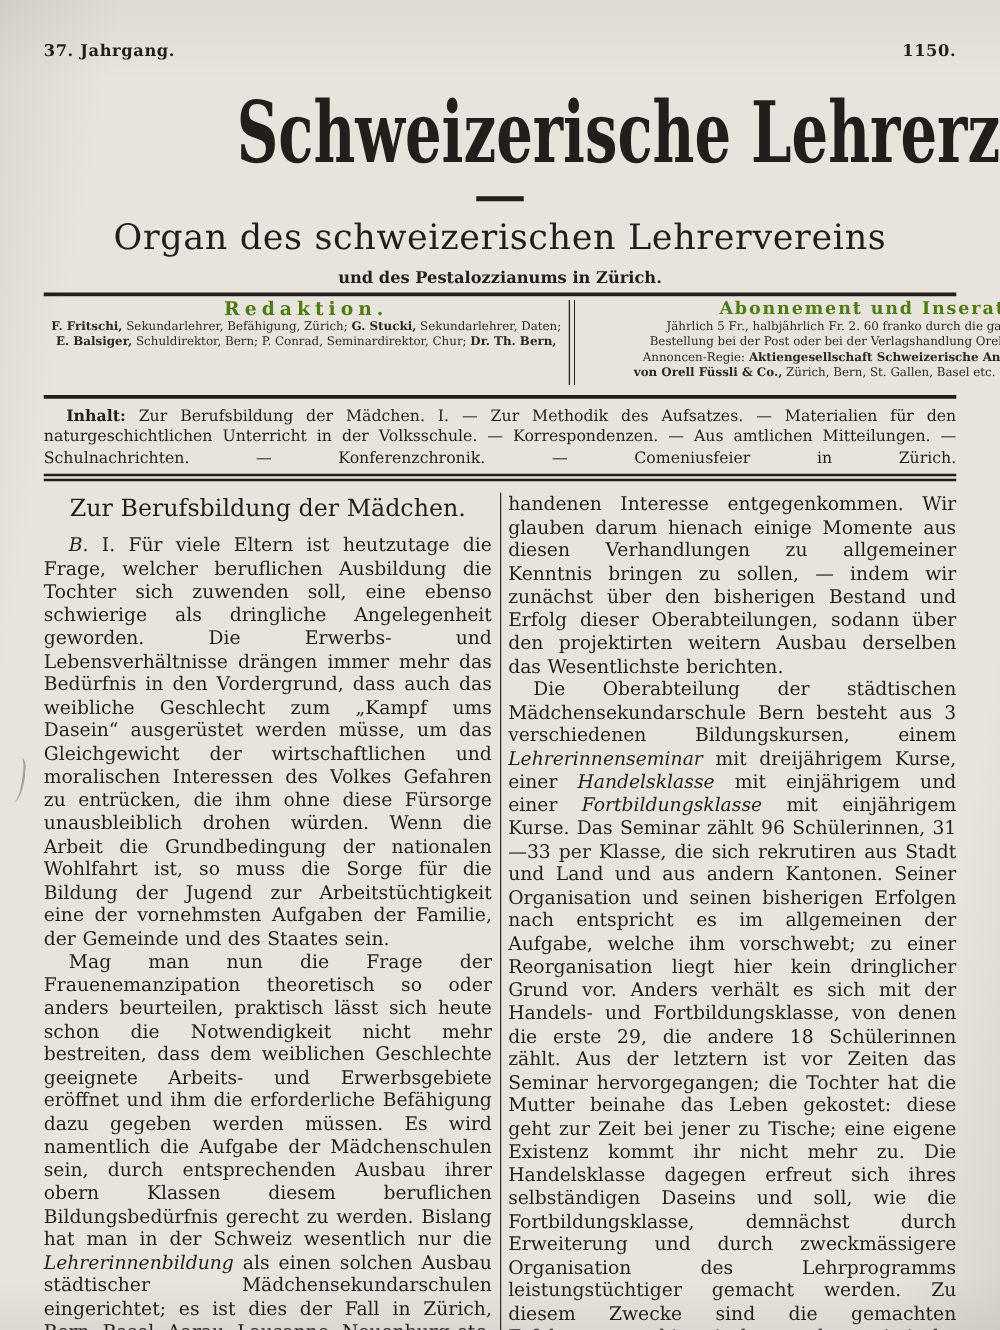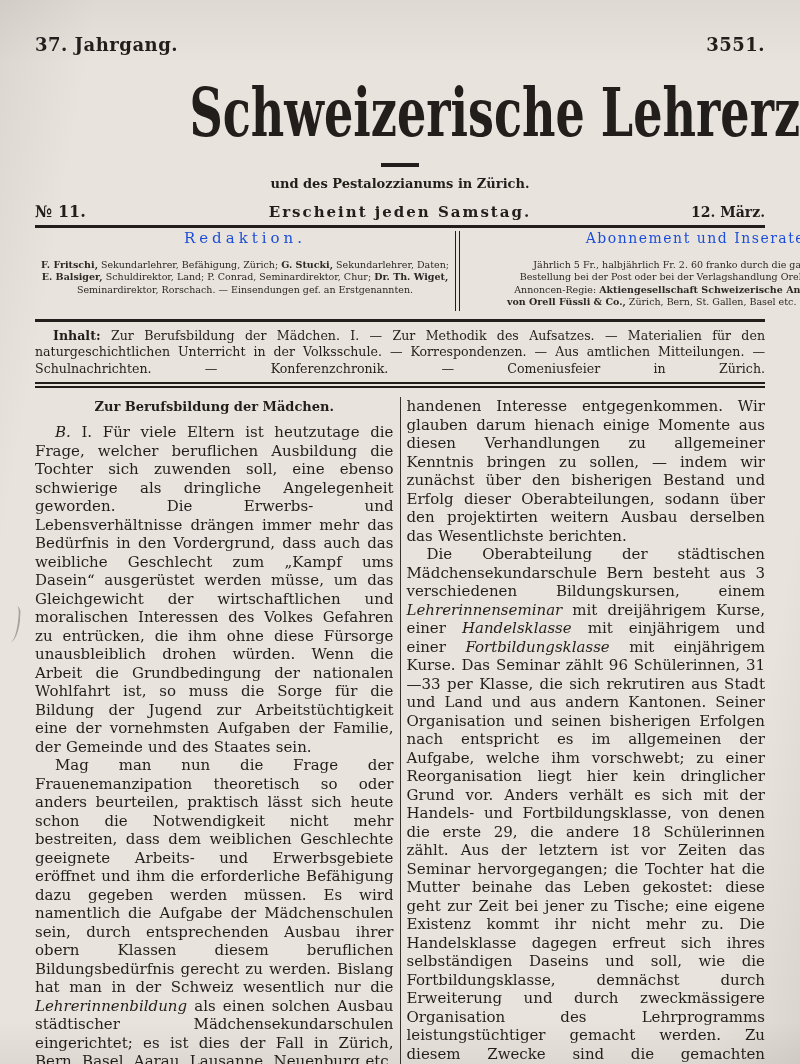--- a/index.html
+++ b/index.html
@@ -9,21 +9,21 @@
     color:#211e1b;
     background:
       linear-gradient(100deg, rgba(40,35,25,0.07), rgba(0,0,0,0) 10%, rgba(0,0,0,0) 90%, rgba(40,35,25,0.08)),
       linear-gradient(180deg, rgba(40,35,25,0.05), rgba(0,0,0,0) 6%, rgba(0,0,0,0) 96%, rgba(40,35,25,0.06)),
       #e8e4dd;
     position:relative;
   }
   .content{margin:0 35px;position:relative;}
   
   .top-row{padding-top:34px;display:flex;justify-content:space-between;
-    font-weight:bold;font-size:18px;letter-spacing:0.5px;}
+    font-weight:bold;font-size:13px;letter-spacing:0.5px;}
   
   .masthead{margin-top:10px;text-align:center;height:96px;line-height:96px;}
   .masthead .title{
     display:inline-block;white-space:nowrap;font-weight:bold;font-size:64px;
     transform:scale(0.72,1.06);transform-origin:center;letter-spacing:0px;line-height:96px;
   }
   .short-rule{width:38px;height:4px;background:#211e1b;margin:2px auto 0;}
   .organ-line{margin-top:12px;text-align:center;font-size:28px;letter-spacing:0.5px;}
   .organ-line2{margin-top:9px;text-align:center;font-size:13px;font-weight:bold;}
   
@@ -31,73 +31,68 @@
     font-weight:bold;}
   .issue-no{font-size:16px;justify-self:start;}
   .issue-freq{font-size:15px;letter-spacing:2px;justify-self:center;}
   .issue-date{font-size:14px;justify-self:end;}
   .rule3{height:3px;background:#211e1b;margin-top:4px;}
   
   .info-box{display:flex;align-items:stretch;padding:3px 0 4px;}
   .info-half{flex:1 1 0;text-align:center;padding:1px 6px 2px;font-size:9.5px;line-height:12.5px;color:#2b2825;}
   .info-divider{width:5px;flex:0 0 5px;
     background:linear-gradient(to right,#211e1b 0 1px,transparent 1px 4px,#211e1b 4px 5px);}
-  .info-title{font-size:15px;font-weight:normal;letter-spacing:4px;color:#1d4ed8;margin-bottom:14px;}
+  .info-title{font-size:15px;font-weight:bold;letter-spacing:4px;color:#4d7c0f;margin-bottom:2px;}
   .info-title.small{font-size:14px;letter-spacing:1.5px;}
   .info-line{white-space:nowrap;}
   
   .inhalt{padding:6px 0 5px;font-size:12.6px;line-height:16.5px;text-align:justify;text-align-last:justify;}
   .inhalt .lbl{font-weight:bold;padding-left:18px;}
   .double-rule{height:2px;border-top:2px solid #211e1b;border-bottom:2px solid #211e1b;}
   
   .body-cols{display:flex;margin-top:9px;align-items:stretch;}
   .col{flex:1 1 0;}
   .col-divider{flex:0 0 1px;width:1px;background:#35322d;margin:0 6px;}
-  .article-heading{font-size:13px;font-weight:bold;text-align:center;margin:2px 0 9px;}
+  .article-heading{font-size:19px;font-weight:normal;text-align:center;margin:2px 0 9px;}
   .para{margin:0;font-size:15px;line-height:18.5px;text-align:justify;text-indent:20px;
     hyphens:auto;-webkit-hyphens:auto;word-spacing:0.5px;}
   .para.noindent{text-indent:0;}
   
   .pen-mark{position:absolute;left:7px;top:606px;width:11px;height:36px;
     border-right:2px solid rgba(70,66,60,0.40);
     border-radius:0 40% 80% 0 / 0 30% 95% 0;transform:rotate(4deg);}
 </style>
 </head>
 <body>
 
 <div class="pen-mark"></div>
 
 <div class="content">
 
   <div class="top-row">
     <span>37. Jahrgang.</span>
-    <span>3551.</span>
+    <span>1150.</span>
   </div>
 
   <div class="masthead">
     <span class="title">Schweizerische Lehrerzeitung.</span>
   </div>
   <div class="short-rule"></div>
 
+  <div class="organ-line">Organ des schweizerischen Lehrervereins</div>
   <div class="organ-line2">und des Pestalozzianums in Zürich.</div>
 
-  <div class="issue-row">
-    <span class="issue-no">№ 11.</span>
-    <span class="issue-freq">Erscheint jeden Samstag.</span>
-    <span class="issue-date">12. März.</span>
-  </div>
 
   <div class="rule3"></div>
 
   <div class="info-box">
     <div class="info-half">
       <div class="info-title">Redaktion.</div>
       <div class="info-line"><span style="font-weight: bold;">F. Fritschi,</span><span> Sekundarlehrer, Befähigung, Zürich; </span><span style="font-weight: bold;">G. Stucki,</span><span> Sekundarlehrer, Daten;</span></div>
-      <div class="info-line"><span style="font-weight: bold;">E. Balsiger,</span><span> Schuldirektor, Land; </span><span style="font-weight: normal;">P. Conrad,</span><span> Seminardirektor, Chur; </span><span style="font-weight: bold;">Dr. Th. Wiget,</span></div>
-      <div class="info-line"><span>Seminardirektor, Rorschach. — Einsendungen gef. an Erstgenannten.</span></div>
+      <div class="info-line"><span style="font-weight: bold;">E. Balsiger,</span><span> Schuldirektor, Bern; </span><span style="font-weight: normal;">P. Conrad,</span><span> Seminardirektor, Chur; </span><span style="font-weight: bold;">Dr. Th. Bern,</span></div>
     </div>
     <div class="info-divider"></div>
     <div class="info-half">
       <div class="info-title small">Abonnement und Inserate.</div>
       <div class="info-line"><span>Jährlich 5 Fr., halbjährlich Fr. 2. 60 franko durch die ganze Schweiz.</span></div>
       <div class="info-line"><span>Bestellung bei der Post oder bei der Verlagshandlung Orell Füssli, Zürich.</span></div>
       <div class="info-line"><span>Annoncen-Regie: </span><span style="font-weight: bold;">Aktiengesellschaft Schweizerische Annoncenbureaux</span></div>
       <div class="info-line"><span style="font-weight: bold; margin-left: 41px;">von Orell Füssli &amp; Co.,</span><span> Zürich, Bern, St. Gallen, Basel etc. (Kleine Zeile 20 Centimes.)</span></div>
     </div>
   </div>

